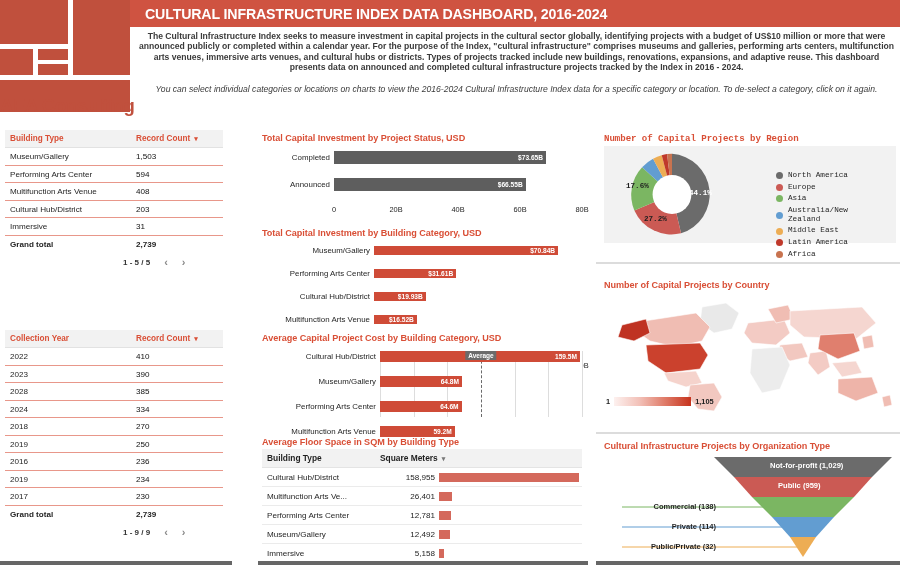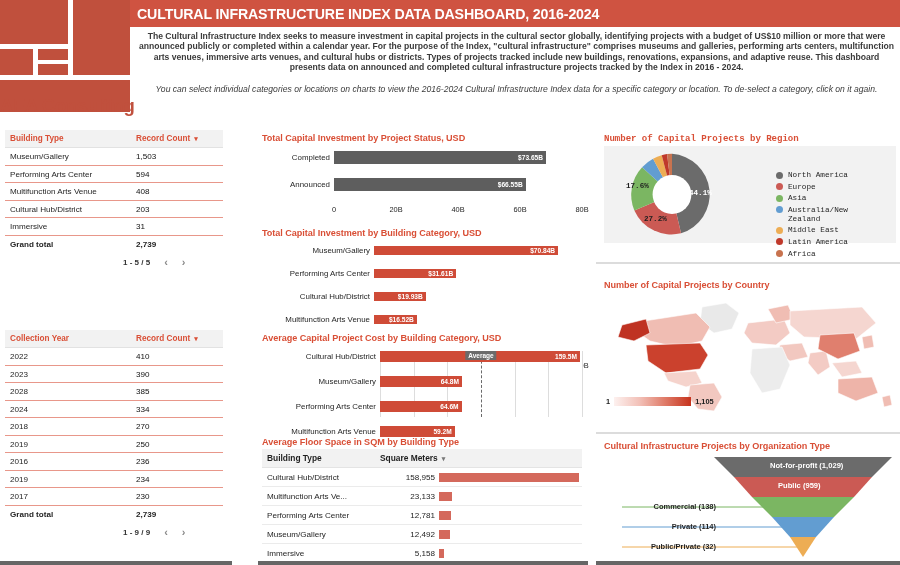--- a/index.html
+++ b/index.html
@@ -17,21 +17,21 @@
   .lm { position:absolute; background:#c0503d; }
   .logo-text {
     position:absolute; left:0; top:95px; width:130px;
     font-family:"Liberation Sans", sans-serif;
     font-weight:bold; font-size:18.5px; color:#c0503d;
     letter-spacing:-0.4px; white-space:nowrap;
   }
   .title-bar {
     position:absolute; left:130px; top:0; width:770px; height:27px;
     background:#cf5341; color:#fff;
-    display:flex; align-items:center; padding-left:7px;
+    display:flex; align-items:center; padding-left:15px;
   }
   .title-bar .t {
     font-size:14.2px; font-weight:bold; letter-spacing:-0.15px;
   }
   .intro {
     position:absolute; left:139px; top:31px; width:755px;
     font-size:8.6px; line-height:10.4px; color:#3b3b3b;text-align:center;
   }
   .intro b { font-weight:bold; }
   .intro .ital { font-style:italic; font-weight:normal; display:block; margin-top:11px; }
@@ -101,21 +101,21 @@
   }
   .fs td { padding:4.5px 0 4.5px 5px; border-bottom:1px solid #ebebeb; color:#1f1f1f; }
   .fs td.num { text-align:right; padding-right:2px; width:62px; }
   .fs td.barcell { width:145px; padding-left:2px; }
   .fsbar { height:9px; background:#d4695c; }
 
   
   .donut-wrap { position:relative; background:#f2f2f2; }
   .donut-svg { position:absolute; }
   .legend { position:absolute; font-size:7.7px; color:#1f1f1f; }
-  .legend .li { display:flex; align-items:flex-start; margin-bottom:2.6px; line-height:9px; }
+  .legend .li { display:flex; align-items:center; margin-bottom:2.6px; line-height:9px; }
   .legend .dot { width:7px; height:7px; border-radius:50%; margin-right:5px; flex:0 0 7px; margin-top:0.5px; }
   .slicelbl { position:absolute; font-size:7.6px; font-weight:bold; }
 
   
   .map-wrap { position:relative; background:#fff; overflow:hidden; }
   .map-legend { position:absolute; display:flex; align-items:center; gap:4px; font-size:7.4px; font-weight:bold; color:#222; }
   .map-grad { width:77px; height:9px; background:linear-gradient(to right,#fdf1ef,#f2c0b7,#df7a67,#c6331d); }
 
   
   .funnel-wrap { position:relative; }
@@ -412,21 +412,21 @@
       <tbody>
         <tr>
           <td>Cultural Hub/District</td>
           <td class="num">158,955</td>
           <td class="barcell">
               <div class="fsbar" style="width:140px;"></div>
             </td>
         </tr>
         <tr>
           <td>Multifunction Arts Ve...</td>
-          <td class="num">23,133</td>
+          <td class="num">26,401</td>
           <td class="barcell">
               <div class="fsbar" style="width:13px;"></div>
             </td>
         </tr>
         <tr>
           <td>Performing Arts Center</td>
           <td class="num">12,781</td>
           <td class="barcell">
               <div class="fsbar" style="width:11.5px;"></div>
             </td>

